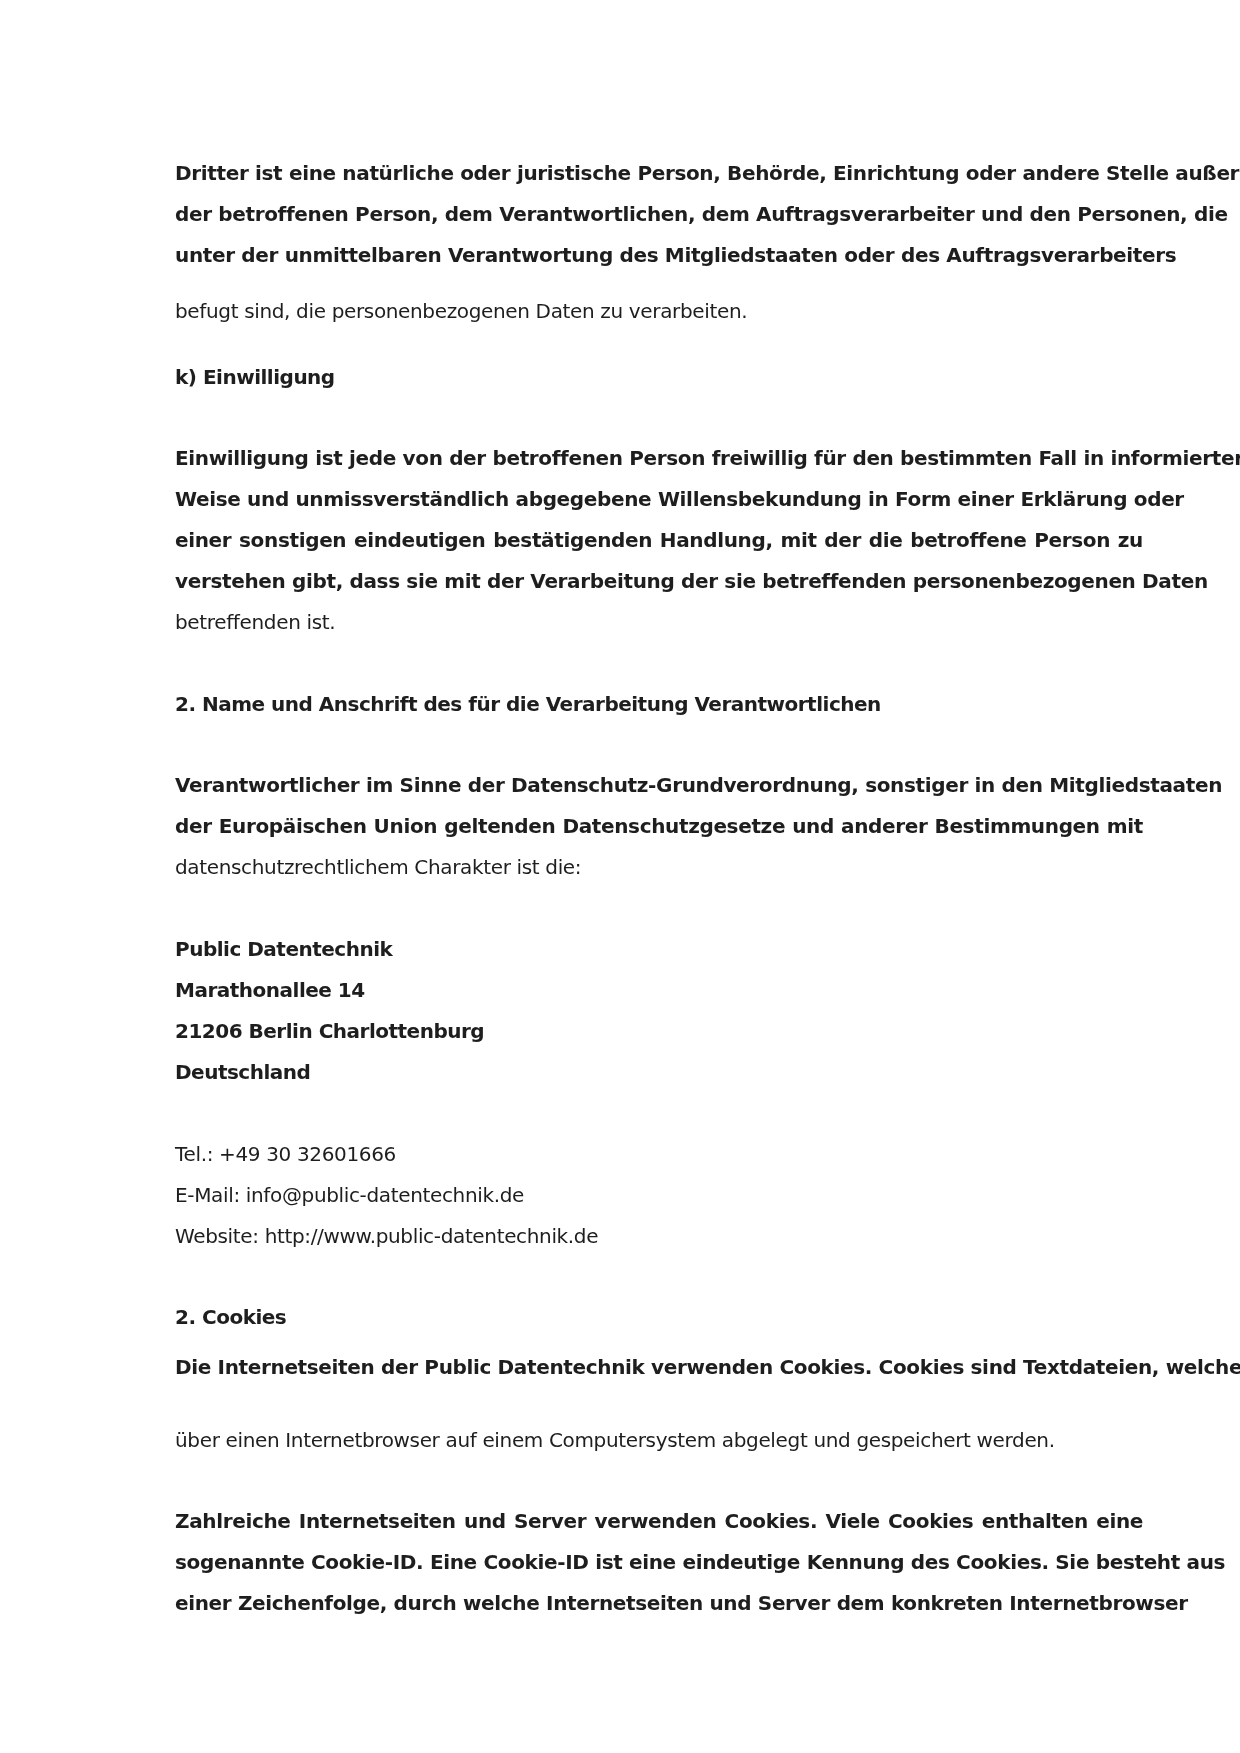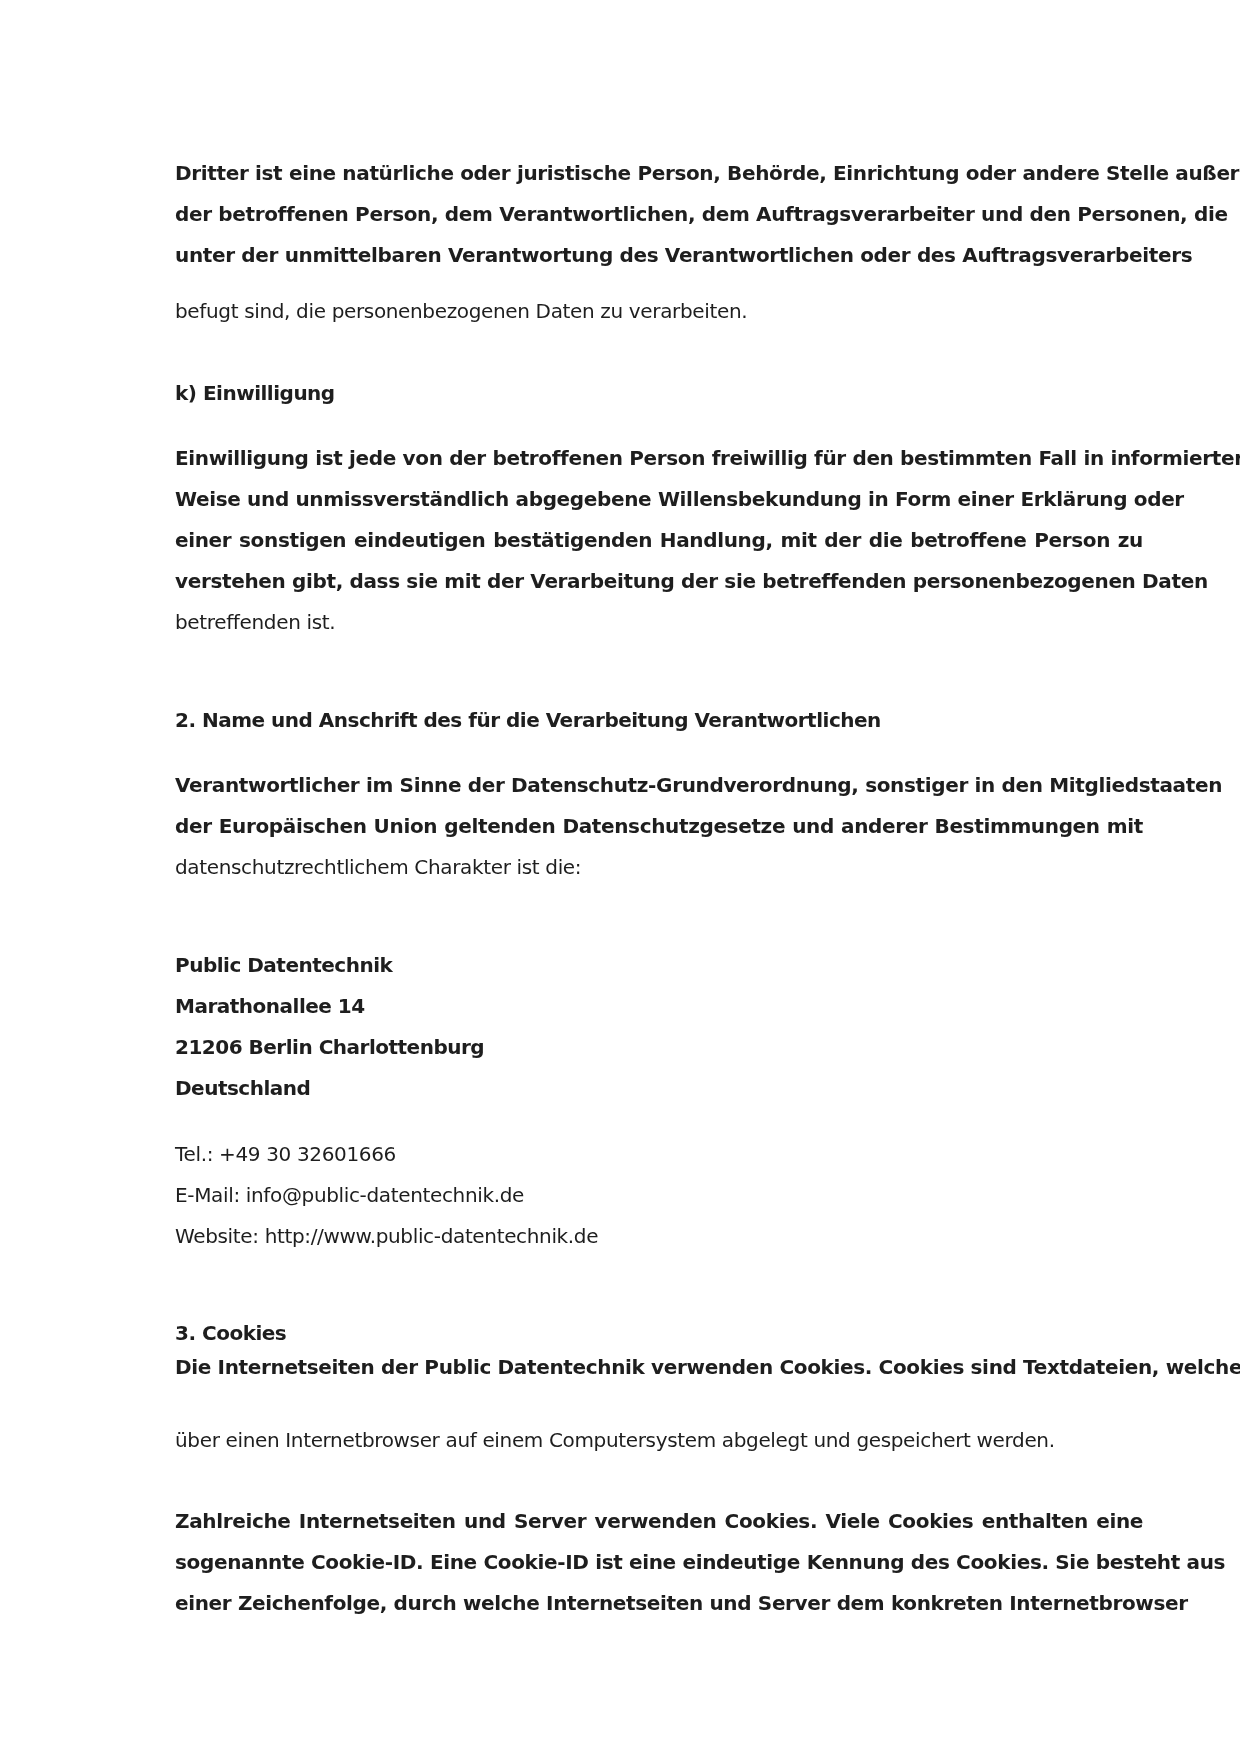--- a/index.html
+++ b/index.html
@@ -7,30 +7,30 @@
     .page {
       position: absolute; left: 175px; top: 0; width: 968px;
       font-family: "DejaVu Sans", "Liberation Sans", sans-serif;
       color: #1e1e1e; font-size: 20px;
     }
     .line {
       position: absolute; left: 0; width: 968px; height: 30px;
       line-height: 30px; white-space: nowrap; letter-spacing: -0.35px;
     }
     .just { text-align: justify; text-align-last: justify; font-weight: bold; }
-    .bold { font-weight: bold; letter-spacing: -0.5px; margin-top: 16px; }
+    .bold { font-weight: bold; letter-spacing: -0.5px; }
   </style>
 </head>
 <body>
 
 <div class="page">
 
   <div class="line just" style="top:158px">Dritter ist eine natürliche oder juristische Person, Behörde, Einrichtung oder andere Stelle außer</div>
   <div class="line just" style="top:199px">der betroffenen Person, dem Verantwortlichen, dem Auftragsverarbeiter und den Personen, die</div>
-  <div class="line just" style="top:240px">unter der unmittelbaren Verantwortung des Verantwortlichen oder des Auftragsverarbeiters</div>
+  <div class="line just" style="top:240px">unter der unmittelbaren Verantwortung des Mitgliedstaaten oder des Auftragsverarbeiters</div>
   <div class="line" style="top:296px">befugt sind, die personenbezogenen Daten zu verarbeiten.</div>
 
   <div class="line bold" style="top:362px">k) Einwilligung</div>
   <div class="line just" style="top:443px">Einwilligung ist jede von der betroffenen Person freiwillig für den bestimmten Fall in informierter</div>
   <div class="line just" style="top:484px">Weise und unmissverständlich abgegebene Willensbekundung in Form einer Erklärung oder</div>
   <div class="line just" style="top:525px">einer sonstigen eindeutigen bestätigenden Handlung, mit der die betroffene Person zu</div>
   <div class="line just" style="top:566px">verstehen gibt, dass sie mit der Verarbeitung der sie betreffenden personenbezogenen Daten</div>
   <div class="line" style="top:607px">betreffenden ist.</div>
 
   <div class="line bold" style="top:689px">2. Name und Anschrift des für die Verarbeitung Verantwortlichen</div>
@@ -40,20 +40,20 @@
 
   <div class="line bold" style="top:934px">Public Datentechnik</div>
   <div class="line bold" style="top:975px">Marathonallee 14</div>
   <div class="line bold" style="top:1016px">21206 Berlin Charlottenburg</div>
   <div class="line bold" style="top:1057px">Deutschland</div>
 
   <div class="line" style="top:1139px">Tel.: +49 30 32601666</div>
   <div class="line" style="top:1180px">E-Mail: info@public-datentechnik.de</div>
   <div class="line" style="top:1221px">Website: http://www.public-datentechnik.de</div>
 
-  <div class="line bold" style="top:1302px">3. Cookies</div>
+  <div class="line bold" style="top:1302px">2. Cookies</div>
   <div class="line just" style="top:1352px">Die Internetseiten der Public Datentechnik verwenden Cookies. Cookies sind Textdateien, welche</div>
   <div class="line" style="top:1425px">über einen Internetbrowser auf einem Computersystem abgelegt und gespeichert werden.</div>
 
   <div class="line just" style="top:1506px">Zahlreiche Internetseiten und Server verwenden Cookies. Viele Cookies enthalten eine</div>
   <div class="line just" style="top:1547px">sogenannte Cookie-ID. Eine Cookie-ID ist eine eindeutige Kennung des Cookies. Sie besteht aus</div>
   <div class="line just" style="top:1588px">einer Zeichenfolge, durch welche Internetseiten und Server dem konkreten Internetbrowser</div>
 </div>
 
 </body></html>

